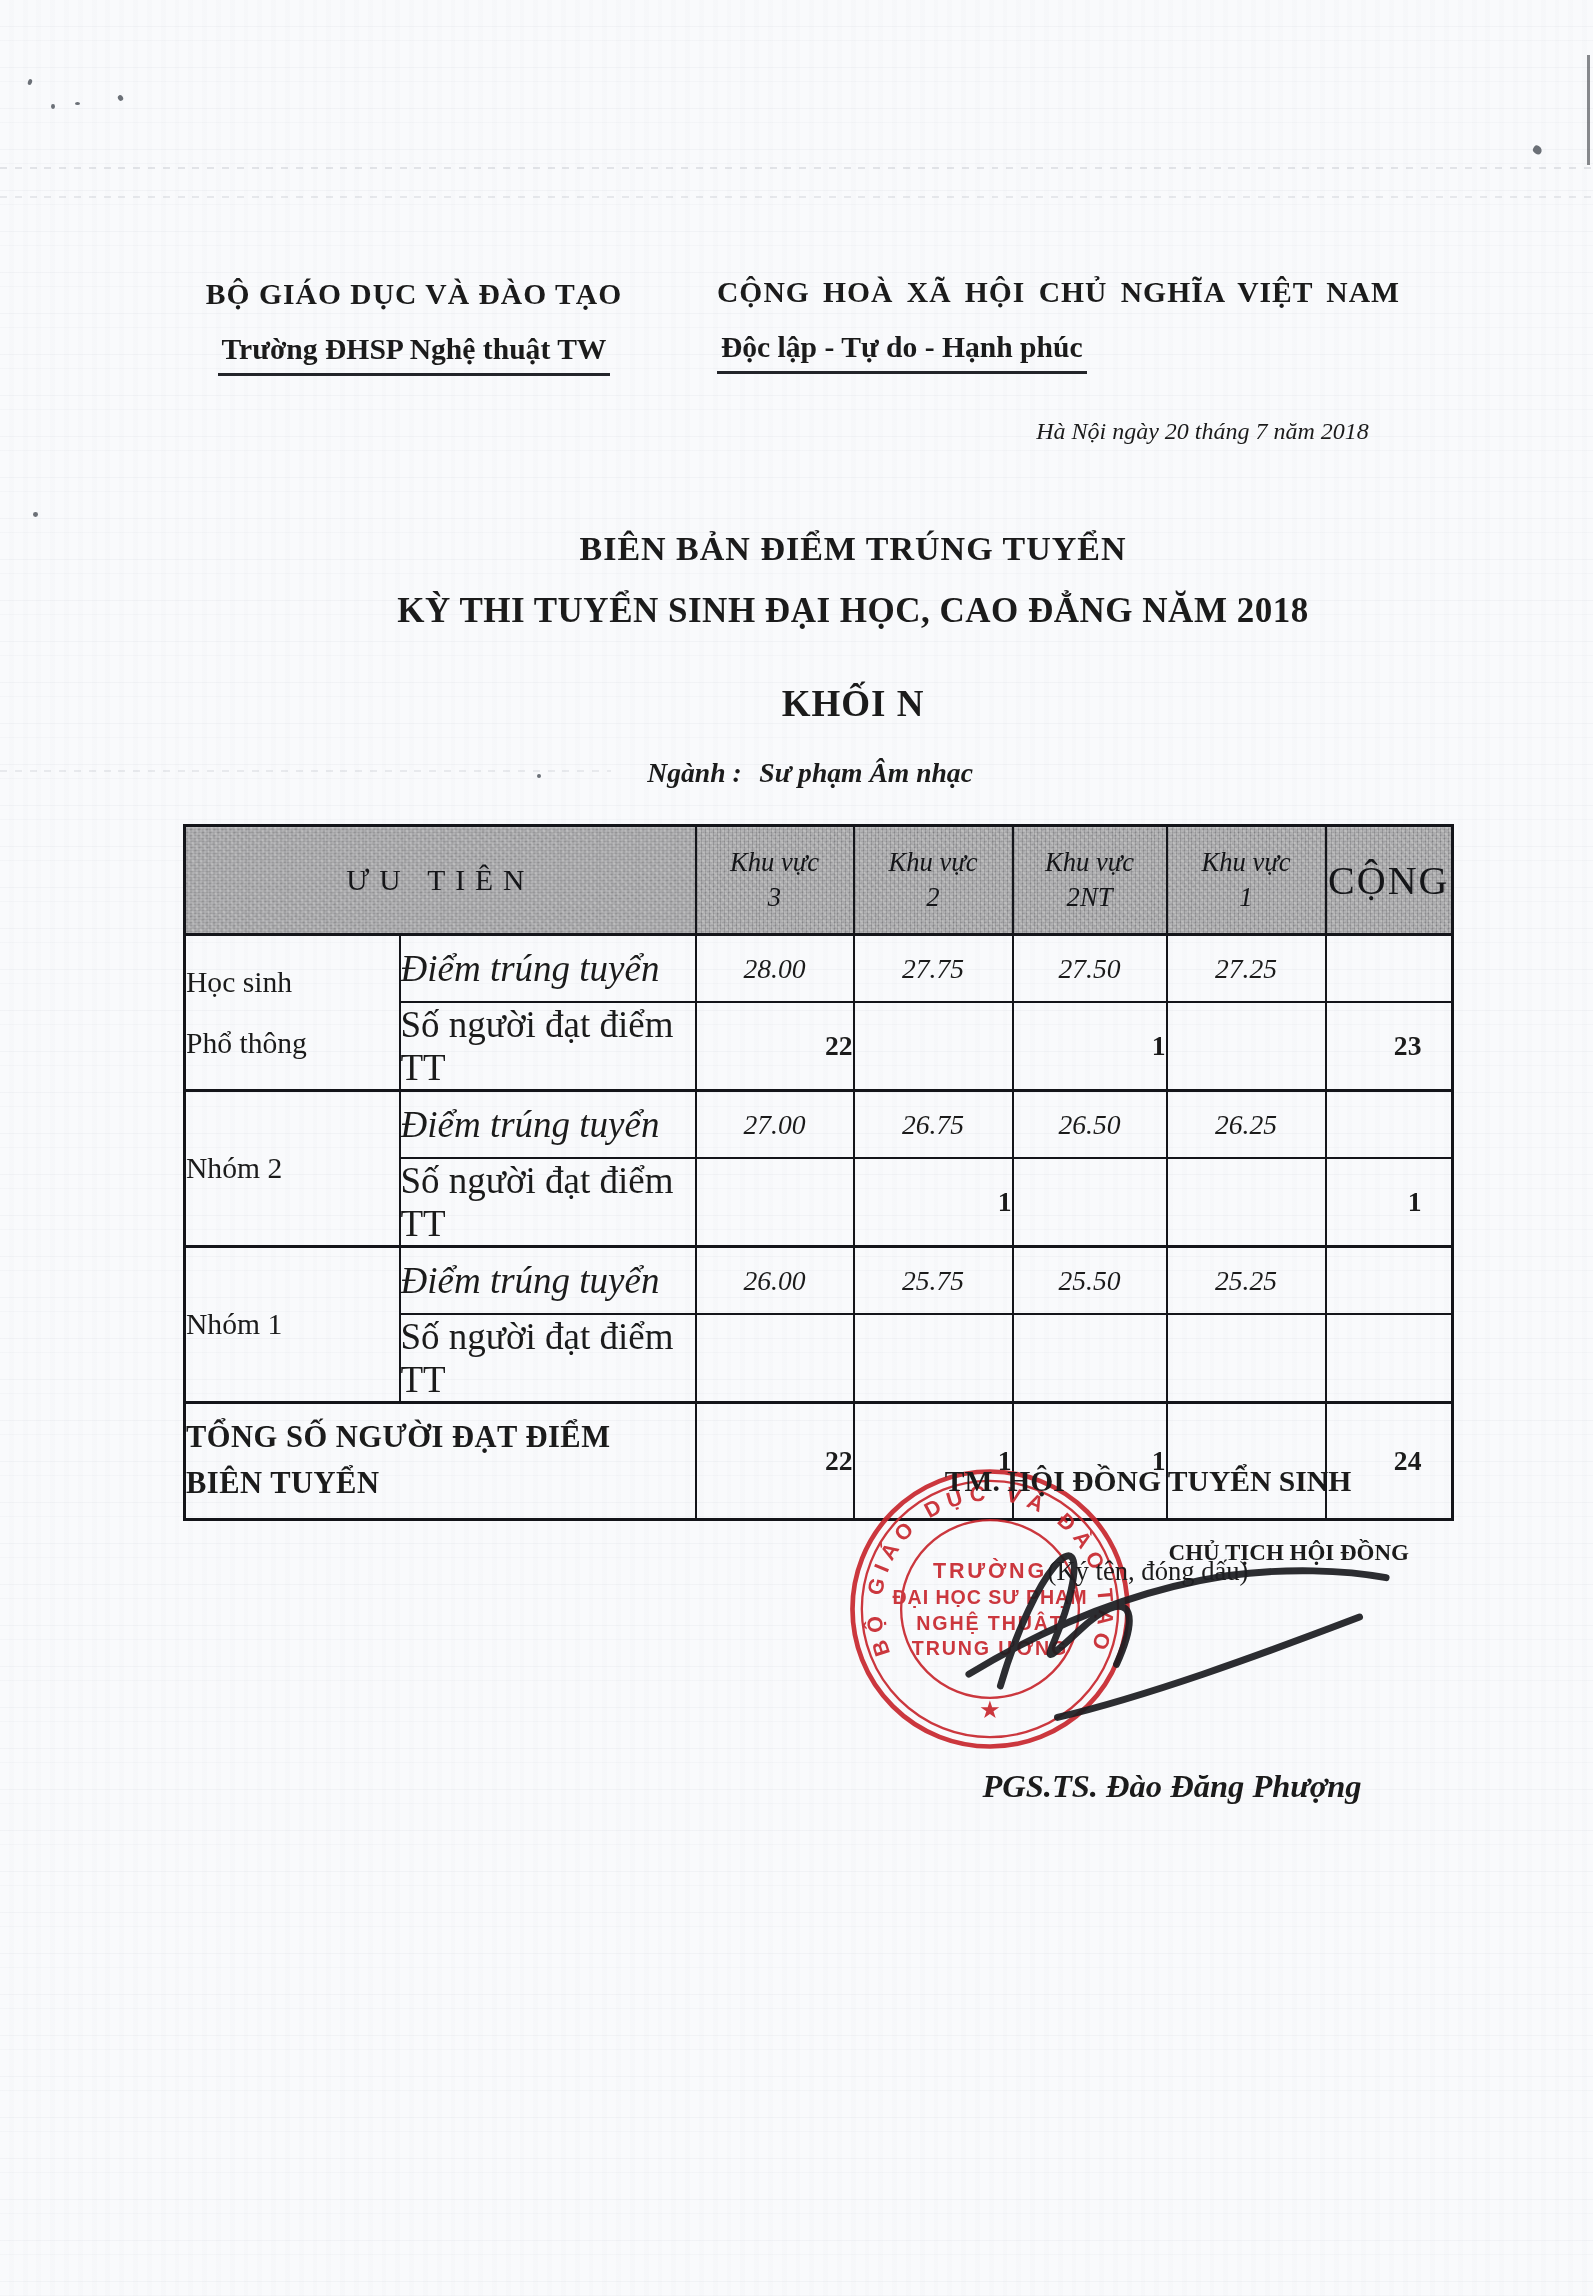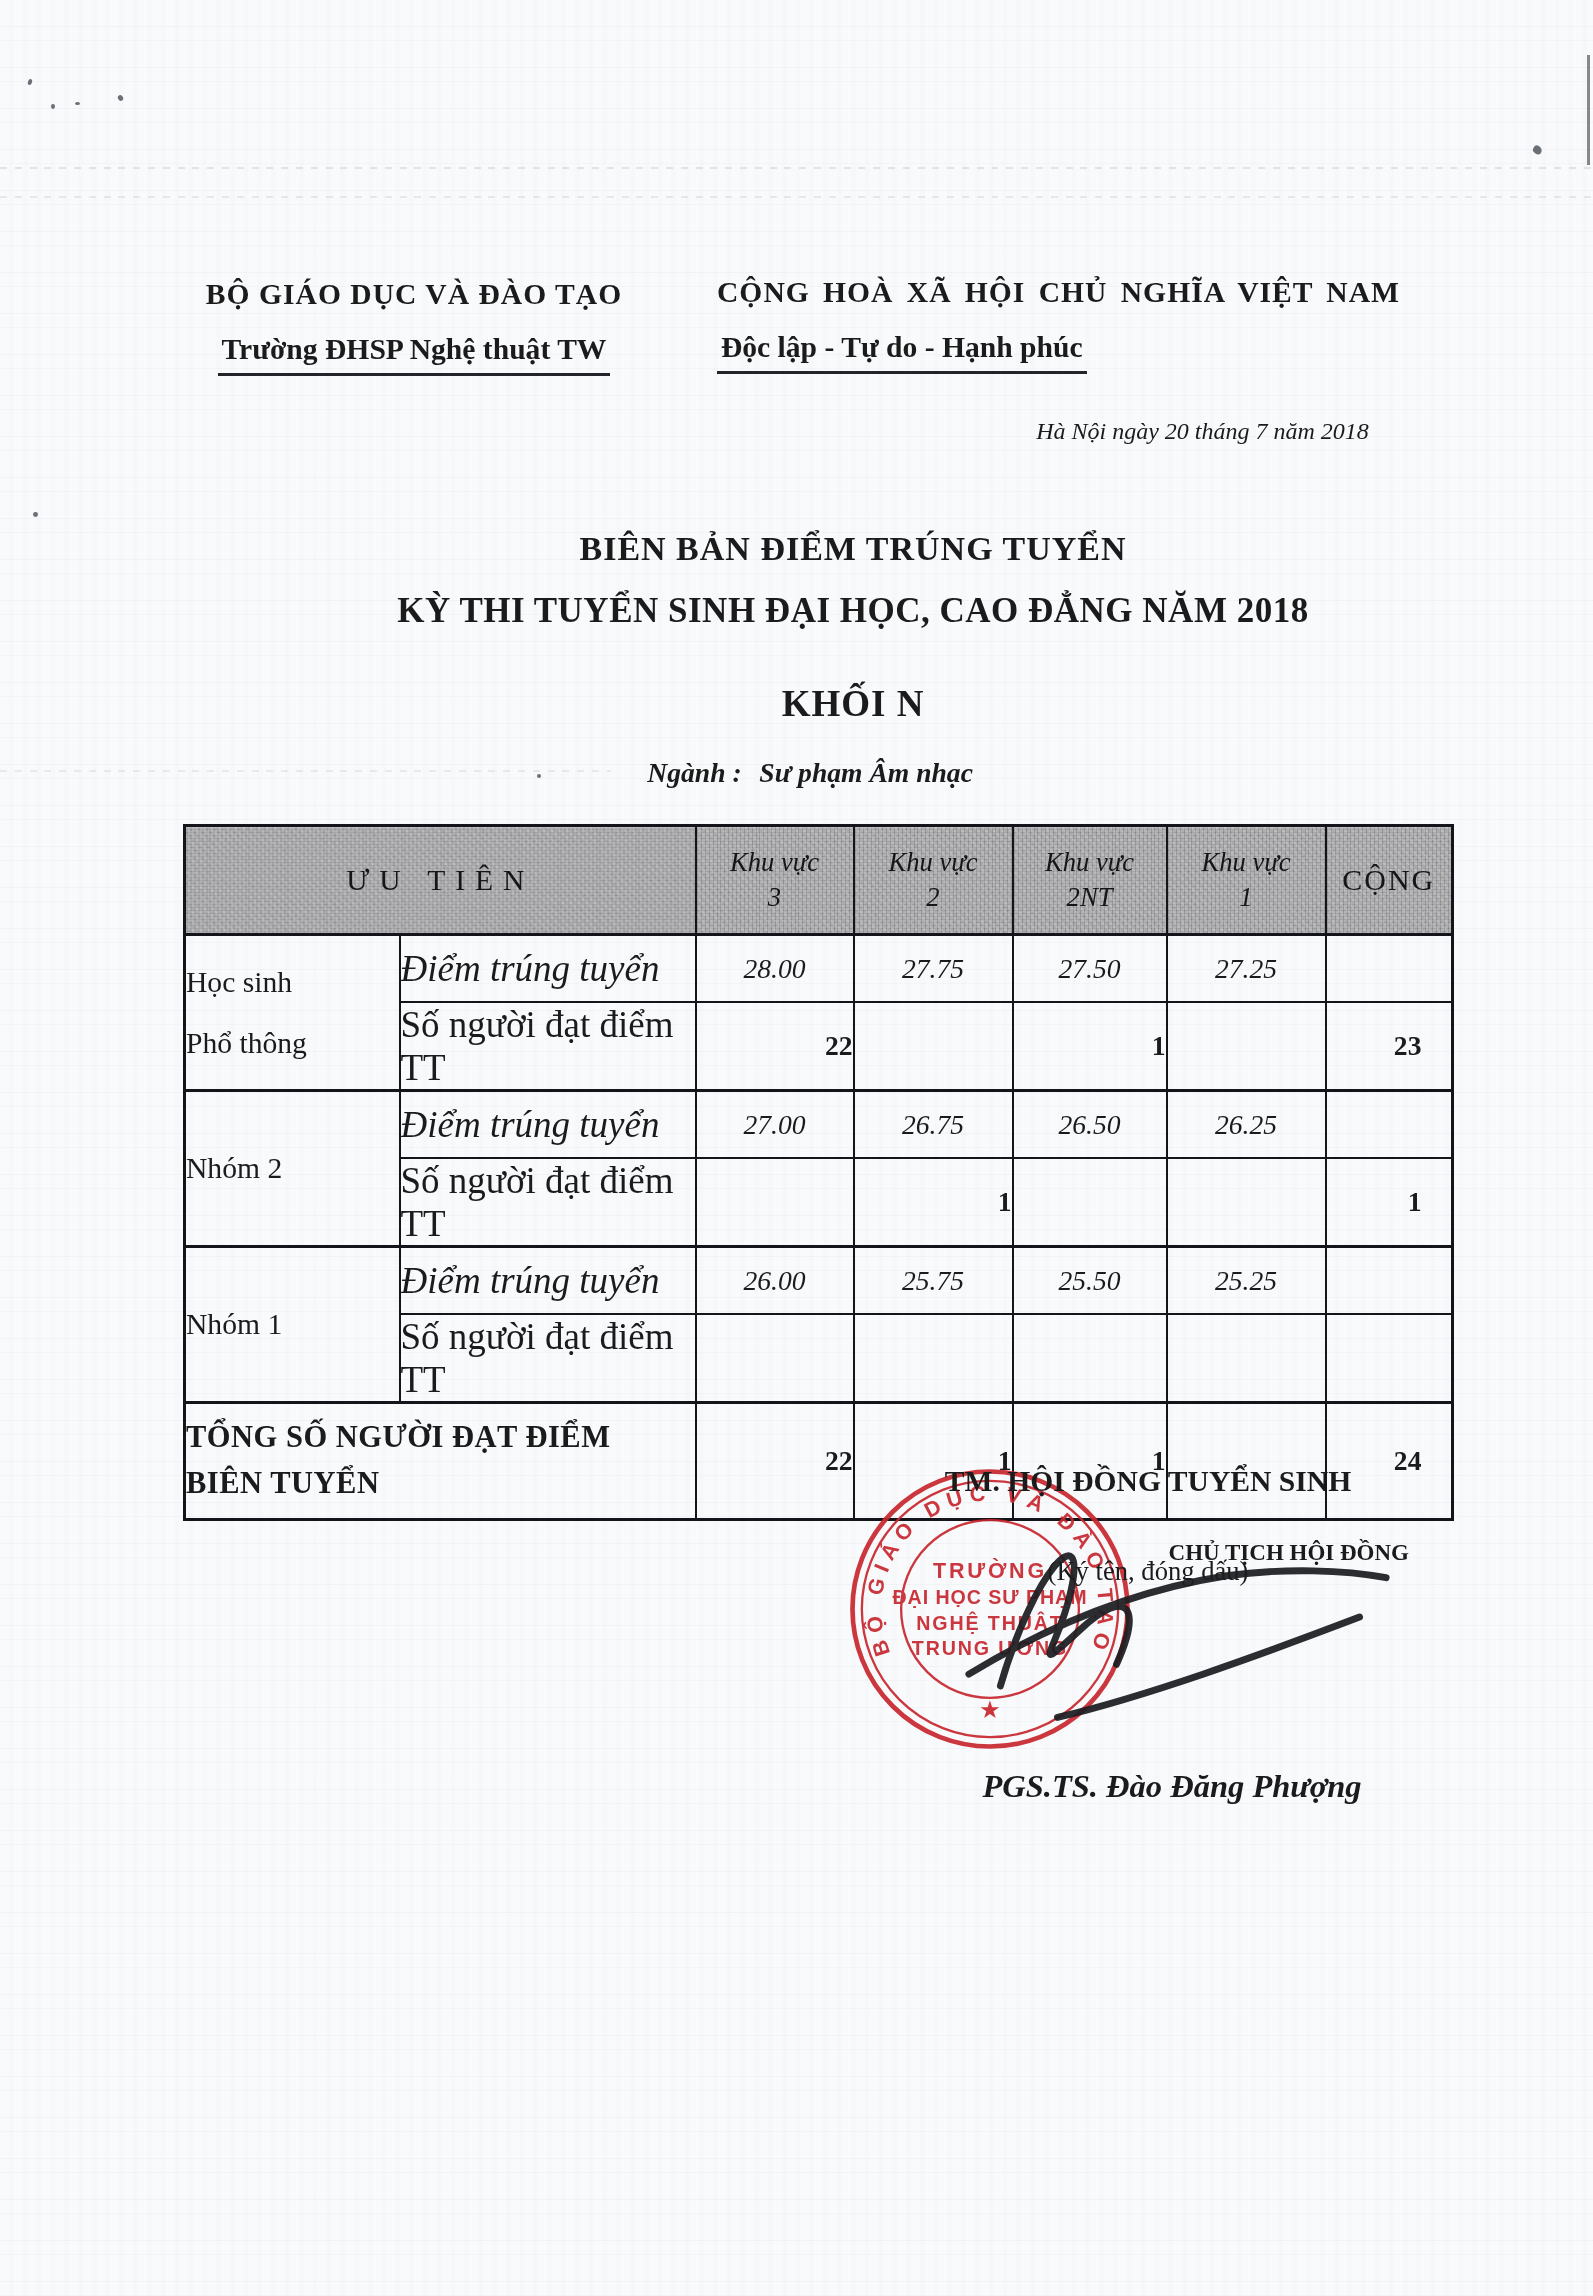--- a/index.html
+++ b/index.html
@@ -50,21 +50,21 @@
     background-color:#a6a6a8;
     background-image:
       repeating-linear-gradient(0deg, rgba(255,255,255,0.28) 0 1px, transparent 1px 3px),
       repeating-linear-gradient(90deg, rgba(30,30,35,0.20) 0 1px, transparent 1px 3.9px),
       repeating-linear-gradient(47deg, rgba(255,255,255,0.14) 0 2px, transparent 2px 5.9px),
       repeating-linear-gradient(-38deg, rgba(20,22,28,0.10) 0 1px, transparent 1px 4.9px);
     font-weight:400;color:#141518;vertical-align:middle;
   }
   .h-uu{font-size:29.6px;letter-spacing:9.9px;}
   .h-kv{font-size:26.6px;font-style:italic;line-height:1.3;font-weight:400;}
-  .h-cong{font-size:30px;letter-spacing:2px;}
+  .h-cong{font-size:40px;letter-spacing:2px;}
   .gname{font-size:29.6px;vertical-align:middle;padding-left:33px;}
   .gname div{line-height:61px;}
   .rlabel{font-size:37px;text-align:left;vertical-align:middle;height:65px;margin-left:35px;}
   .rlabel.it{font-style:italic;}
   .score{font-size:27.6px;font-style:italic;text-align:center;vertical-align:middle;height:65px;}
   .count{font-size:27.6px;font-weight:700;text-align:right;vertical-align:middle;height:65px;padding-right:7.9px;}
   .count.cong{padding-right:29.6px;}
   tr.gsep td{border-top:3.9px solid #14151a;}
   .trow td{border-top:3.9px solid #14151a;height:114px;}
   .tlabel{font-size:30.5px;font-weight:700;vertical-align:middle;padding-left:45px;line-height:1.5;letter-spacing:0.5px;}

